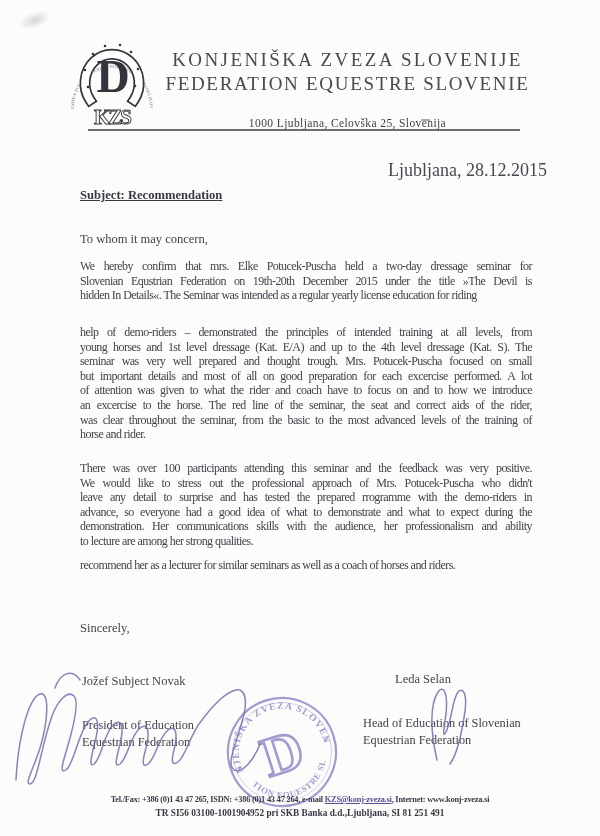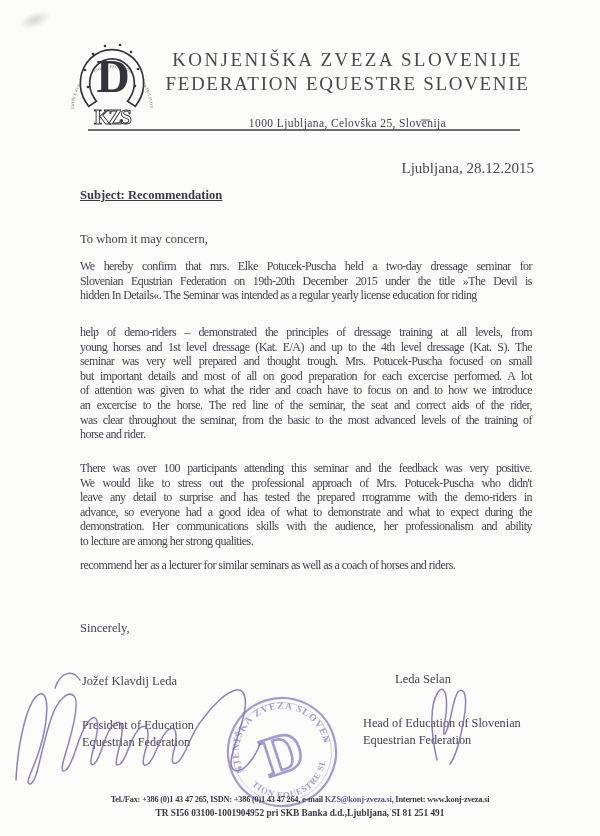--- a/index.html
+++ b/index.html
@@ -28,21 +28,21 @@
     text-align:center; color:#4b4850;
   }
   .org-line1 { font-size:19px; letter-spacing:2.4px; line-height:24px; white-space:nowrap; }
   .org-line2 { font-size:19px; letter-spacing:1.7px; line-height:24px; white-space:nowrap; }
   .org-addr  { font-size:11.5px; letter-spacing:.4px; margin-top:21px; color:#413e4a; }
   .rule {
     position:absolute; left:88px; top:129px; width:432px; height:2px;
     background:#57525c; opacity:.85;
   }
   
-  .dateline { position:absolute; top:160px; right:66px; font-size:15px; color:#4a4754; }
+  .dateline { position:absolute; top:160px; right:53px; font-size:18px; color:#4a4754; }
   .subject  { position:absolute; left:80px; top:188px; font-size:12.6px; font-weight:bold;
               text-decoration:underline; color:#3c3946; }
   .salut    { position:absolute; left:80px; top:232px; font-size:12.5px; }
   .para { position:absolute; left:80px; width:452px; font-size:12px; letter-spacing:-0.55px;
           line-height:14.6px; color:#45414e; }
   .jline { white-space:nowrap; text-align:justify; text-align-last:justify; overflow:visible; }
   .jline:last-child { text-align-last:left; }
   .p1 { top:259px; } .p2 { top:325px; } .p3 { top:461px; } .p4 { top:558px; }
   .closing { position:absolute; left:80px; top:621px; font-size:12.5px; }
   .sig-name-left  { position:absolute; left:82px;  top:674px; font-size:12.5px; }
@@ -50,21 +50,21 @@
   .sig-title-left  { position:absolute; left:82px;  top:717px; font-size:12.3px; line-height:16.5px; }
   .sig-title-right { position:absolute; left:363px; top:715px; font-size:12.3px; line-height:16.5px; }
   
   .stamp { position:absolute; left:210px; top:688px; opacity:.82; }
   .sig-ink { position:absolute; left:0px; top:660px; }
   
   .footer { position:absolute; left:0; top:793px; width:600px; text-align:center;
             font-weight:bold; color:#3a3745; line-height:13.5px; }
   .footer .l1 { font-size:8.3px; letter-spacing:-0.2px; }
   .footer .l2 { font-size:9.3px; letter-spacing:0px; }
-  .footer .email { color:#5a4d96; }
+  .footer .email { color:#5a4d96; text-decoration:underline; }
 </style>
 </head>
 <body>
 
 <div class="page">
 
   <div class="smudge"></div>
 
   <div class="logo">
     <svg width="90" height="94" viewBox="0 0 90 94" xmlns="http://www.w3.org/2000/svg">
@@ -103,21 +103,21 @@
   <div class="dateline">Ljubljana, 28.12.2015</div>
   <div class="subject">Subject: Recommendation</div>
   <div class="salut">To whom it may concern,</div>
 
   <div class="para p1">
       <div class="jline">We hereby confirm that mrs. Elke Potucek-Puscha held a two-day dressage seminar for</div>
       <div class="jline">Slovenian Equstrian Federation on 19th-20th December 2015 under the title »The Devil is</div>
       <div class="jline">hidden In Details«. The Seminar was intended as a regular yearly license education for riding</div>
     </div>
   <div class="para p2">
-      <div class="jline">help of demo-riders – demonstrated the principles of dressage training at all levels, from</div>
+      <div class="jline">help of demo-riders – demonstrated the principles of intended training at all levels, from</div>
       <div class="jline">young horses and 1st level dressage (Kat. E/A) and up to the 4th level dressage (Kat. S). The</div>
       <div class="jline">seminar was very well prepared and thought trough. Mrs. Potucek-Puscha focused on small</div>
       <div class="jline">but important details and most of all on good preparation for each excercise performed. A lot</div>
       <div class="jline">of attention was given to what the rider and coach have to focus on and to how we introduce</div>
       <div class="jline">an excercise to the horse. The red line of the seminar, the seat and correct aids of the rider,</div>
       <div class="jline">was clear throughout the seminar, from the basic to the most advanced levels of the training of</div>
       <div class="jline">horse and rider.</div>
     </div>
   <div class="para p3">
       <div class="jline">There was over 100 participants attending this seminar and the feedback was very positive.</div>
@@ -126,21 +126,21 @@
       <div class="jline">advance, so everyone had a good idea of what to demonstrate and what to expect during the</div>
       <div class="jline">demonstration. Her communications skills with the audience, her professionalism and ability</div>
       <div class="jline">to lecture are among her strong qualities.</div>
     </div>
   <div class="para p4">
       <div class="jline">recommend her as a lecturer for similar seminars as well as a coach of horses and riders.</div>
     </div>
 
   <div class="closing">Sincerely,</div>
 
-  <div class="sig-name-left">Jožef Klavdij Leda</div>
+  <div class="sig-name-left">Jožef Subject Novak</div>
   <div class="sig-name-right">Leda Selan</div>
 
   <div class="sig-title-left">
     <div>President of Education</div>
     <div>Equestrian Federation</div>
   </div>
   <div class="sig-title-right">
     <div>Head of Education of Slovenian</div>
     <div>Equestrian  Federation</div>
   </div>

